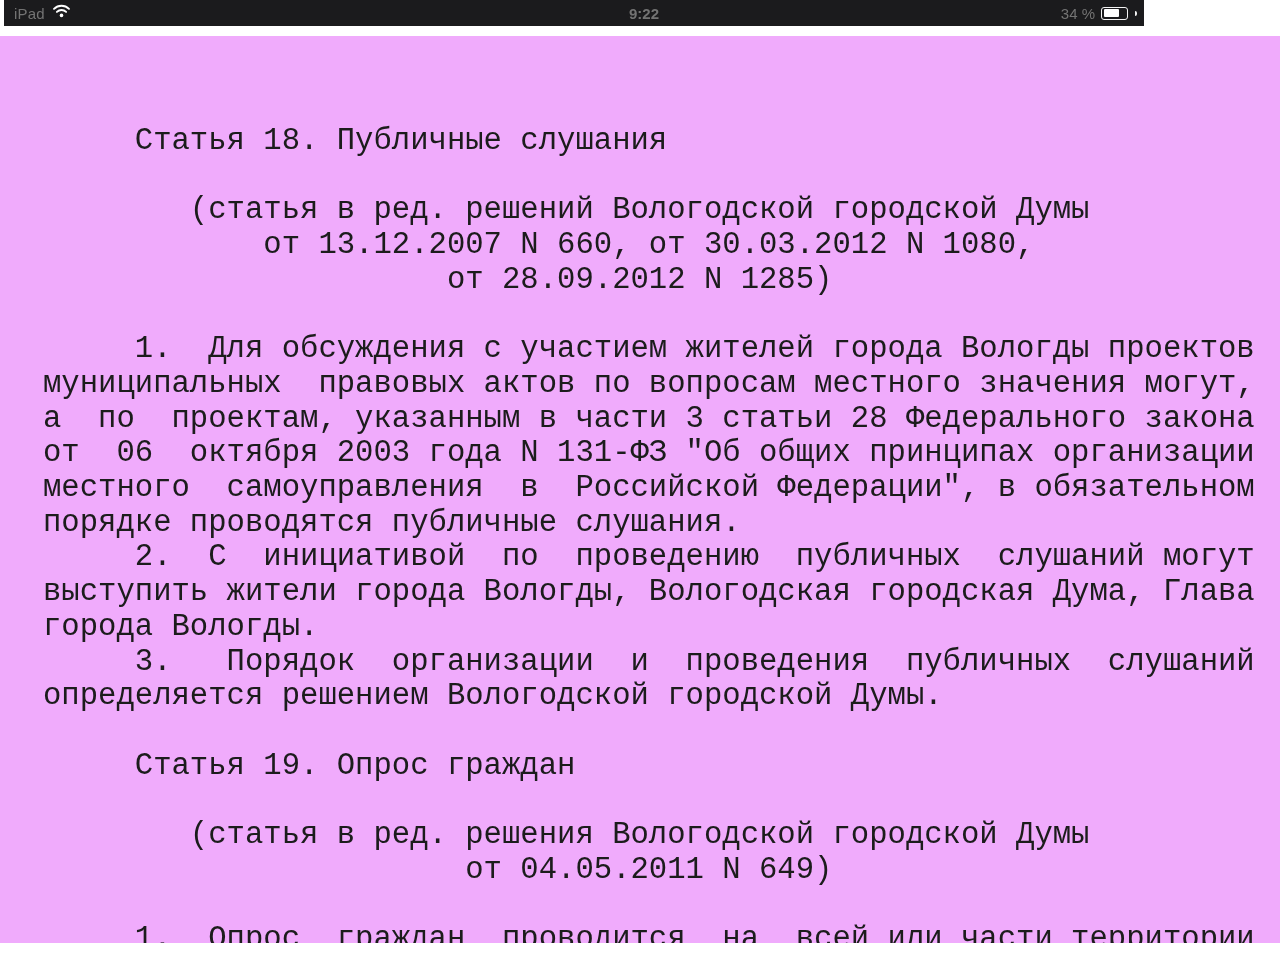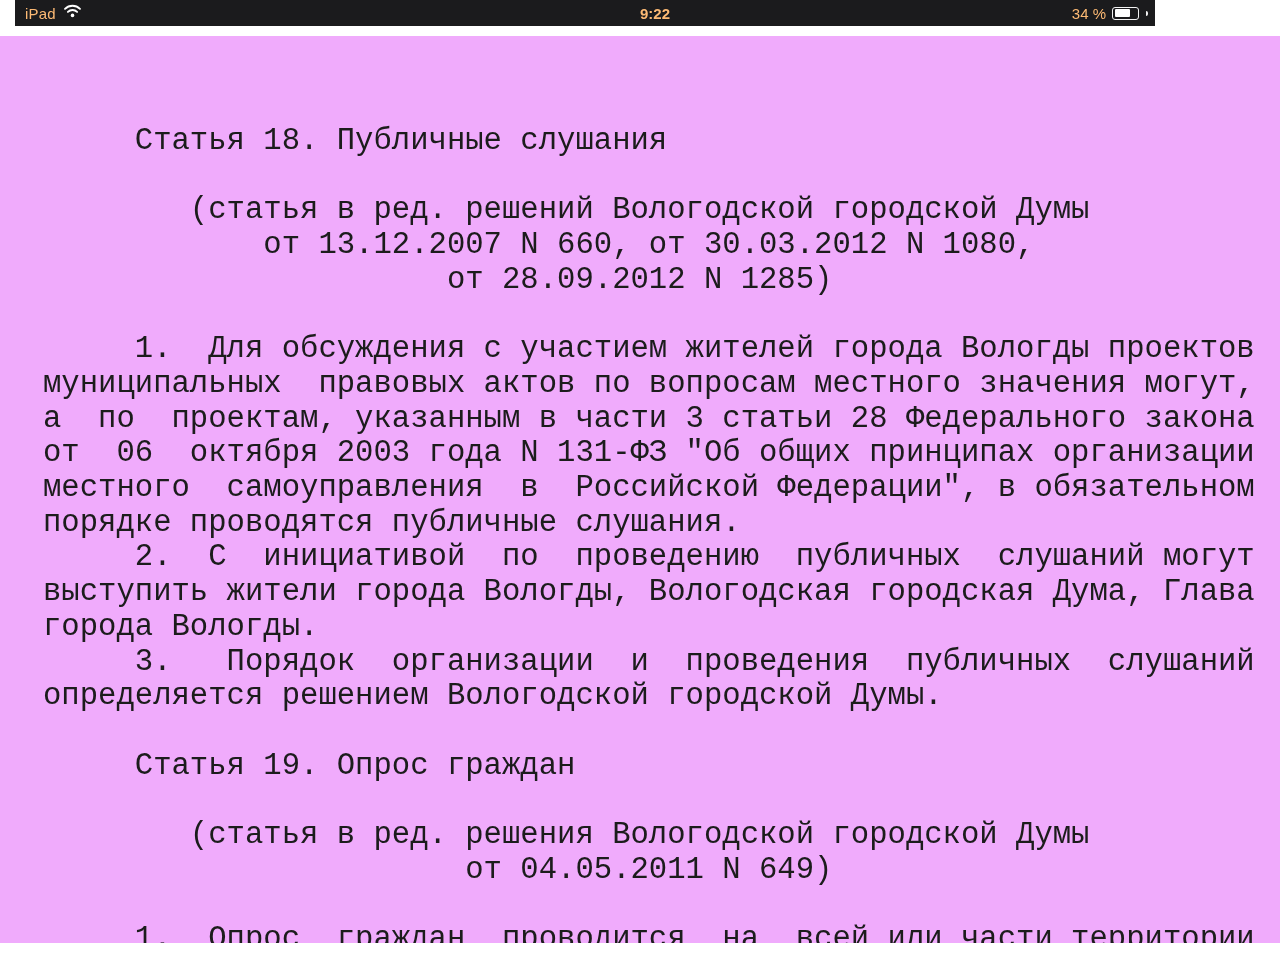--- a/index.html
+++ b/index.html
@@ -1,22 +1,22 @@
 <!DOCTYPE html>
 <html><head>
 <meta charset="utf-8">
 <style>
   * { margin:0; padding:0; box-sizing:border-box; }
   html,body { width:1280px; height:960px; overflow:hidden; background:#ffffff; }
   body { font-family:"Liberation Sans", sans-serif; position:relative; }
 
   
   .statusbar {
-    position:absolute; top:0; left:15px; width:1140px; height:26px;
-    background:#1b1b1d; color:#fdba74;
+    position:absolute; top:0; left:4px; width:1140px; height:26px;
+    background:#1b1b1d; color:#737373;
   }
   .sb-left {
     position:absolute; left:10px; top:0; height:26px;
     display:flex; align-items:center; gap:7px;
   }
   .sb-carrier { font-size:15px; letter-spacing:.2px; }
   .sb-center {
     position:absolute; left:0; top:0; width:1280px; height:26px;
     display:flex; align-items:center; justify-content:center;
     font-size:15px; font-weight:bold; pointer-events:none;

